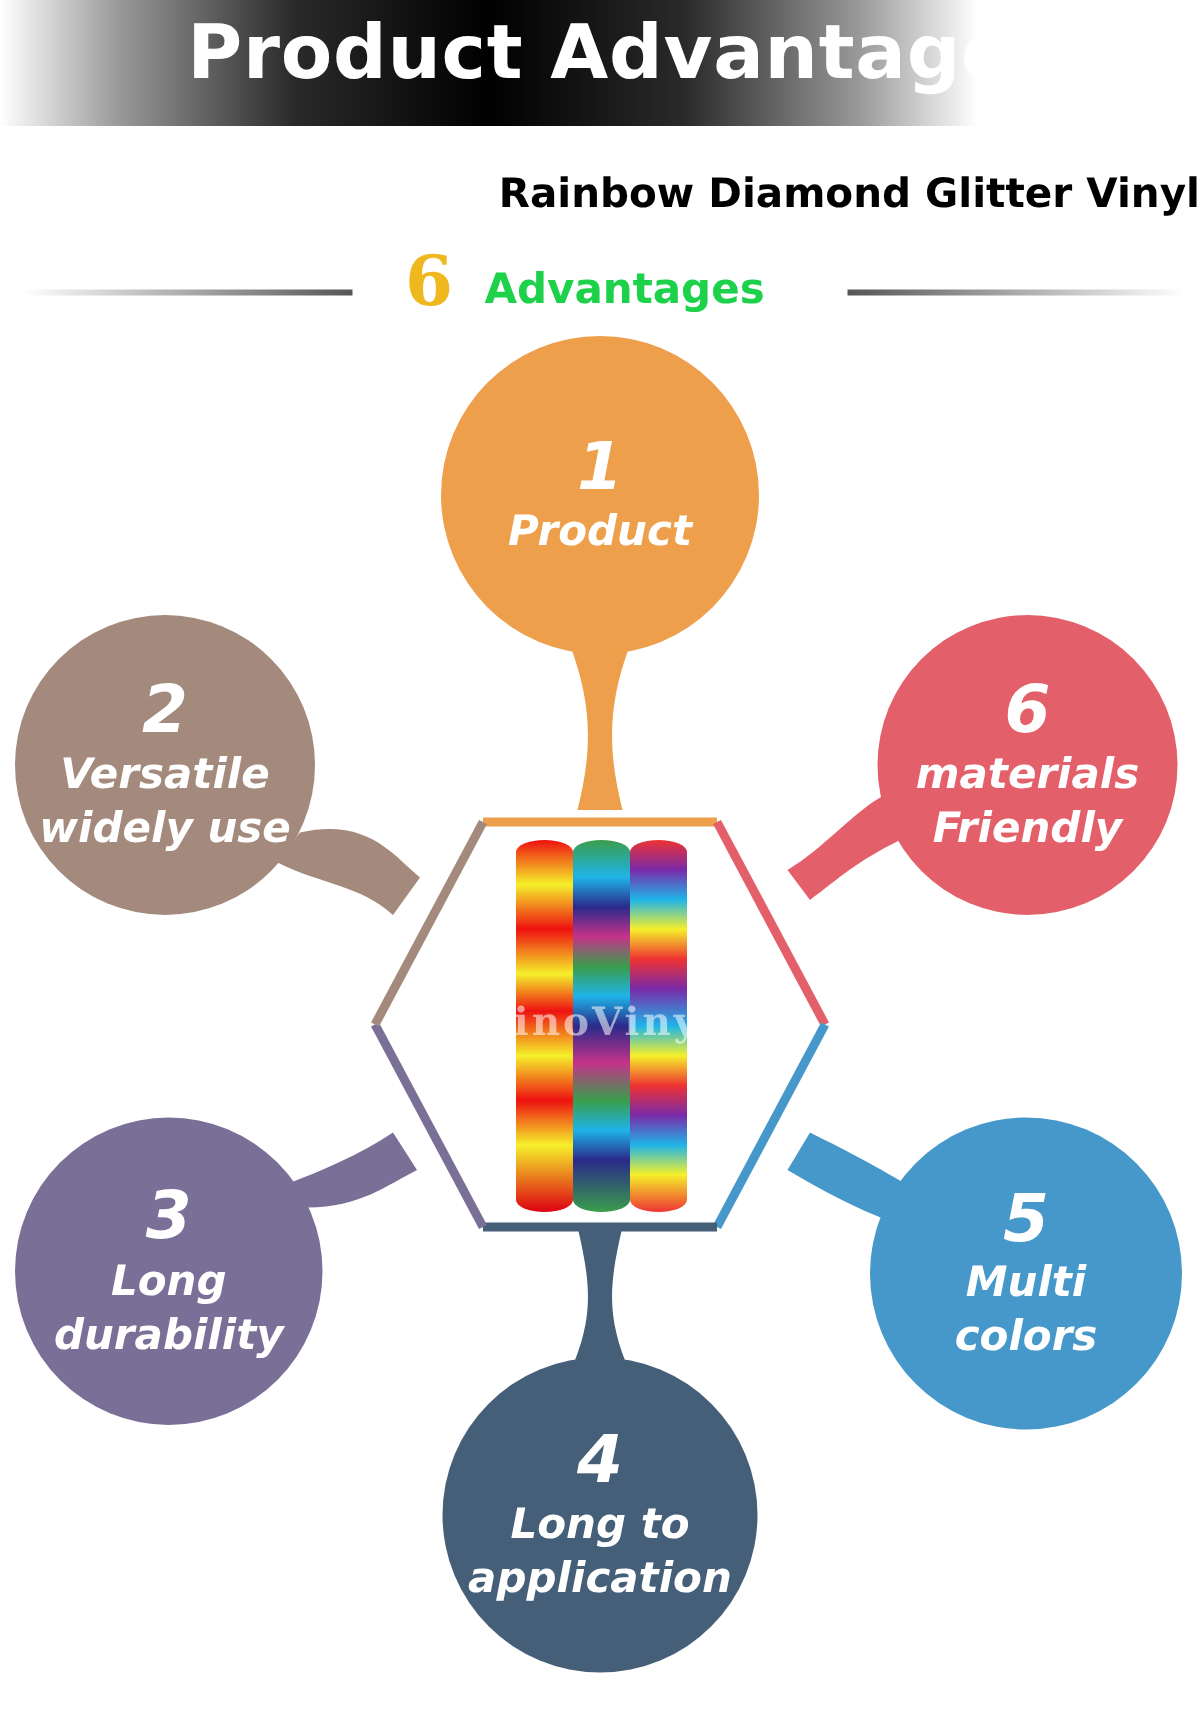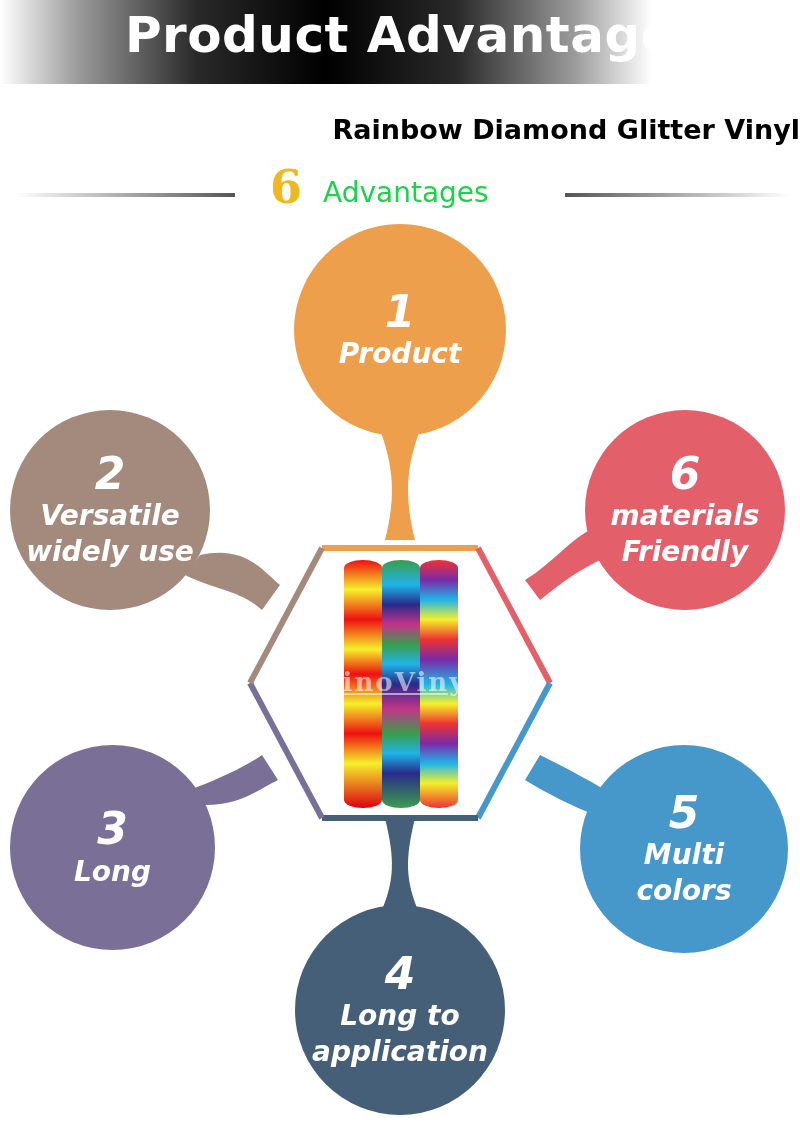--- a/index.html
+++ b/index.html
@@ -5,28 +5,28 @@
   html,body{margin:0;padding:0;background:#fff;}
   body{width:800px;height:1139px;position:relative;overflow:hidden;font-family:"DejaVu Sans","Liberation Sans",sans-serif;}
   .banner{position:absolute;left:0;top:0;width:652px;height:84px;
     background:linear-gradient(to right,#ffffff 0%,#9a9a9a 12%,#2a2a2a 30%,#000 50%,#2a2a2a 70%,#9a9a9a 88%,#ffffff 100%);}
   .banner-title{position:absolute;left:0;top:6px;width:800px;text-align:center;color:#fff;font-weight:bold;font-size:50px;letter-spacing:0.5px;}
   .subtitle{position:absolute;left:0;top:114px;width:800px;text-align:right;font-weight:bold;font-size:27px;color:#000;}
   .rule{position:absolute;top:193px;height:4px;}
   .rule.left{left:15px;width:220px;background:linear-gradient(to right,rgba(80,80,80,0),#555);}
   .rule.right{left:565px;width:225px;background:linear-gradient(to right,#555,rgba(80,80,80,0));}
   .count-num{position:absolute;left:270px;top:160px;font-family:"DejaVu Serif","Liberation Serif",serif;font-weight:bold;font-size:46px;color:#f0b81f;}
-  .count-label{position:absolute;left:323px;top:176px;font-weight:normal;font-size:28px;color:#1ed14b;}
+  .count-label{position:absolute;left:323px;top:176px;font-weight:bold;font-size:28px;color:#1ed14b;}
   svg.diagram{position:absolute;left:0;top:0;}
   .bubble{position:absolute;border-radius:50%;display:flex;flex-direction:column;align-items:center;justify-content:center;color:#fff;font-weight:bold;font-style:italic;text-align:center;line-height:1.28;}
   .bubble .num{font-size:44px;line-height:1.1;}
   .bubble .txt{font-size:28px;}
   .product{position:absolute;left:340px;top:560px;width:120px;height:250px;}
   .roll{position:absolute;top:0;width:38px;height:248px;border-radius:19px/8px;}
-  .watermark{position:absolute;left:290px;top:667px;width:220px;text-align:center;font-family:"DejaVu Serif","Liberation Serif",serif;font-size:26px;letter-spacing:2px;color:rgba(255,255,255,0.55);font-weight:bold;text-decoration:underline;}
+  .watermark{position:absolute;left:290px;top:667px;width:220px;text-align:center;font-family:"DejaVu Serif","Liberation Serif",serif;font-size:26px;letter-spacing:2px;color:rgba(255,255,255,0.55);font-weight:bold;}
 </style>
 </head>
 <body>
 
 <div class="banner">
   <div class="banner-title">Product Advantage</div>
 </div>
 
 <div class="subtitle">Rainbow Diamond Glitter Vinyl</div>
 
@@ -73,20 +73,21 @@
 
 <div class="bubble" style="left:585px;top:410px;width:200px;height:200px;background:#e3606a;">
   <div class="num">6</div>
   <div class="txt">materials</div>
   <div class="txt">Friendly</div>
 </div>
 
 <div class="bubble" style="left:10px;top:745px;width:205px;height:205px;background:#7a6f97;">
   <div class="num">3</div>
   <div class="txt">Long</div>
+  <div class="txt">durability</div>
 </div>
 
 <div class="bubble" style="left:580px;top:745px;width:208px;height:208px;background:#4698cb;">
   <div class="num">5</div>
   <div class="txt">Multi</div>
   <div class="txt">colors</div>
 </div>
 
 <div class="bubble" style="left:295px;top:905px;width:210px;height:210px;background:#465f79;">
   <div class="num">4</div>

